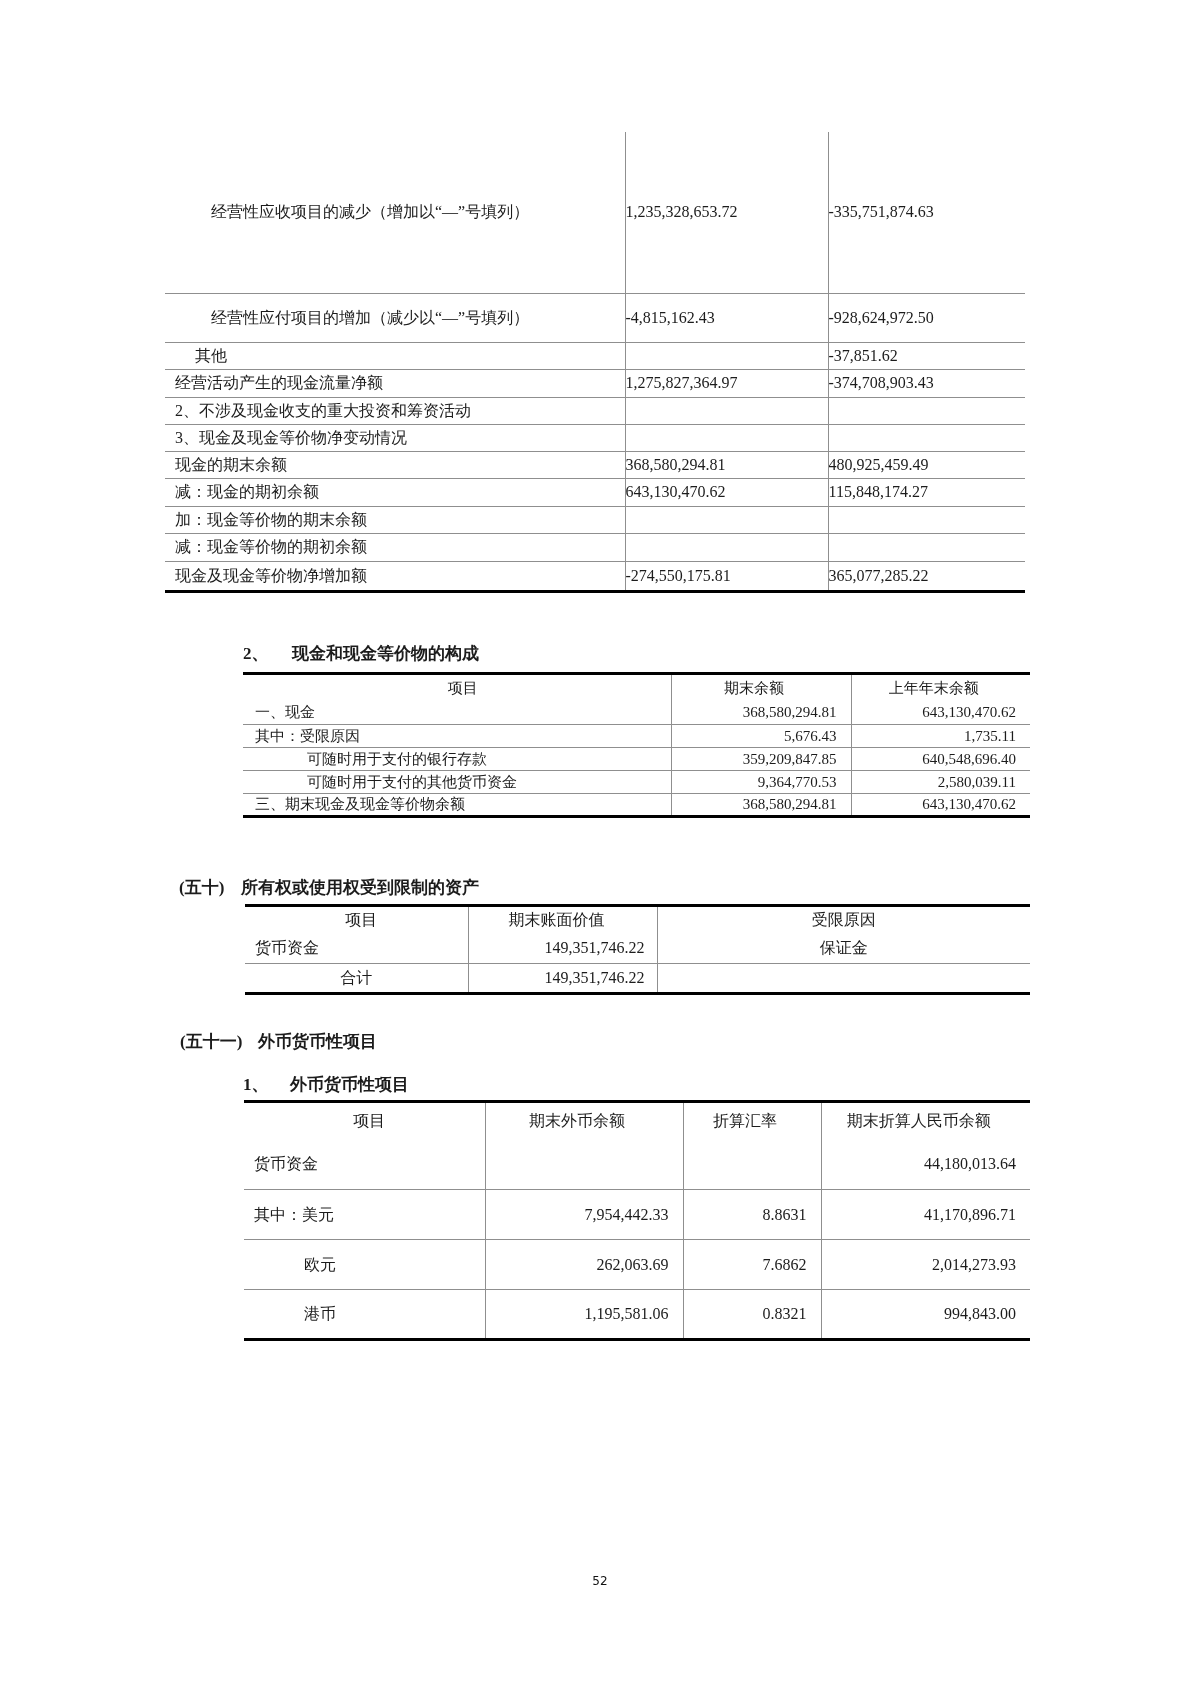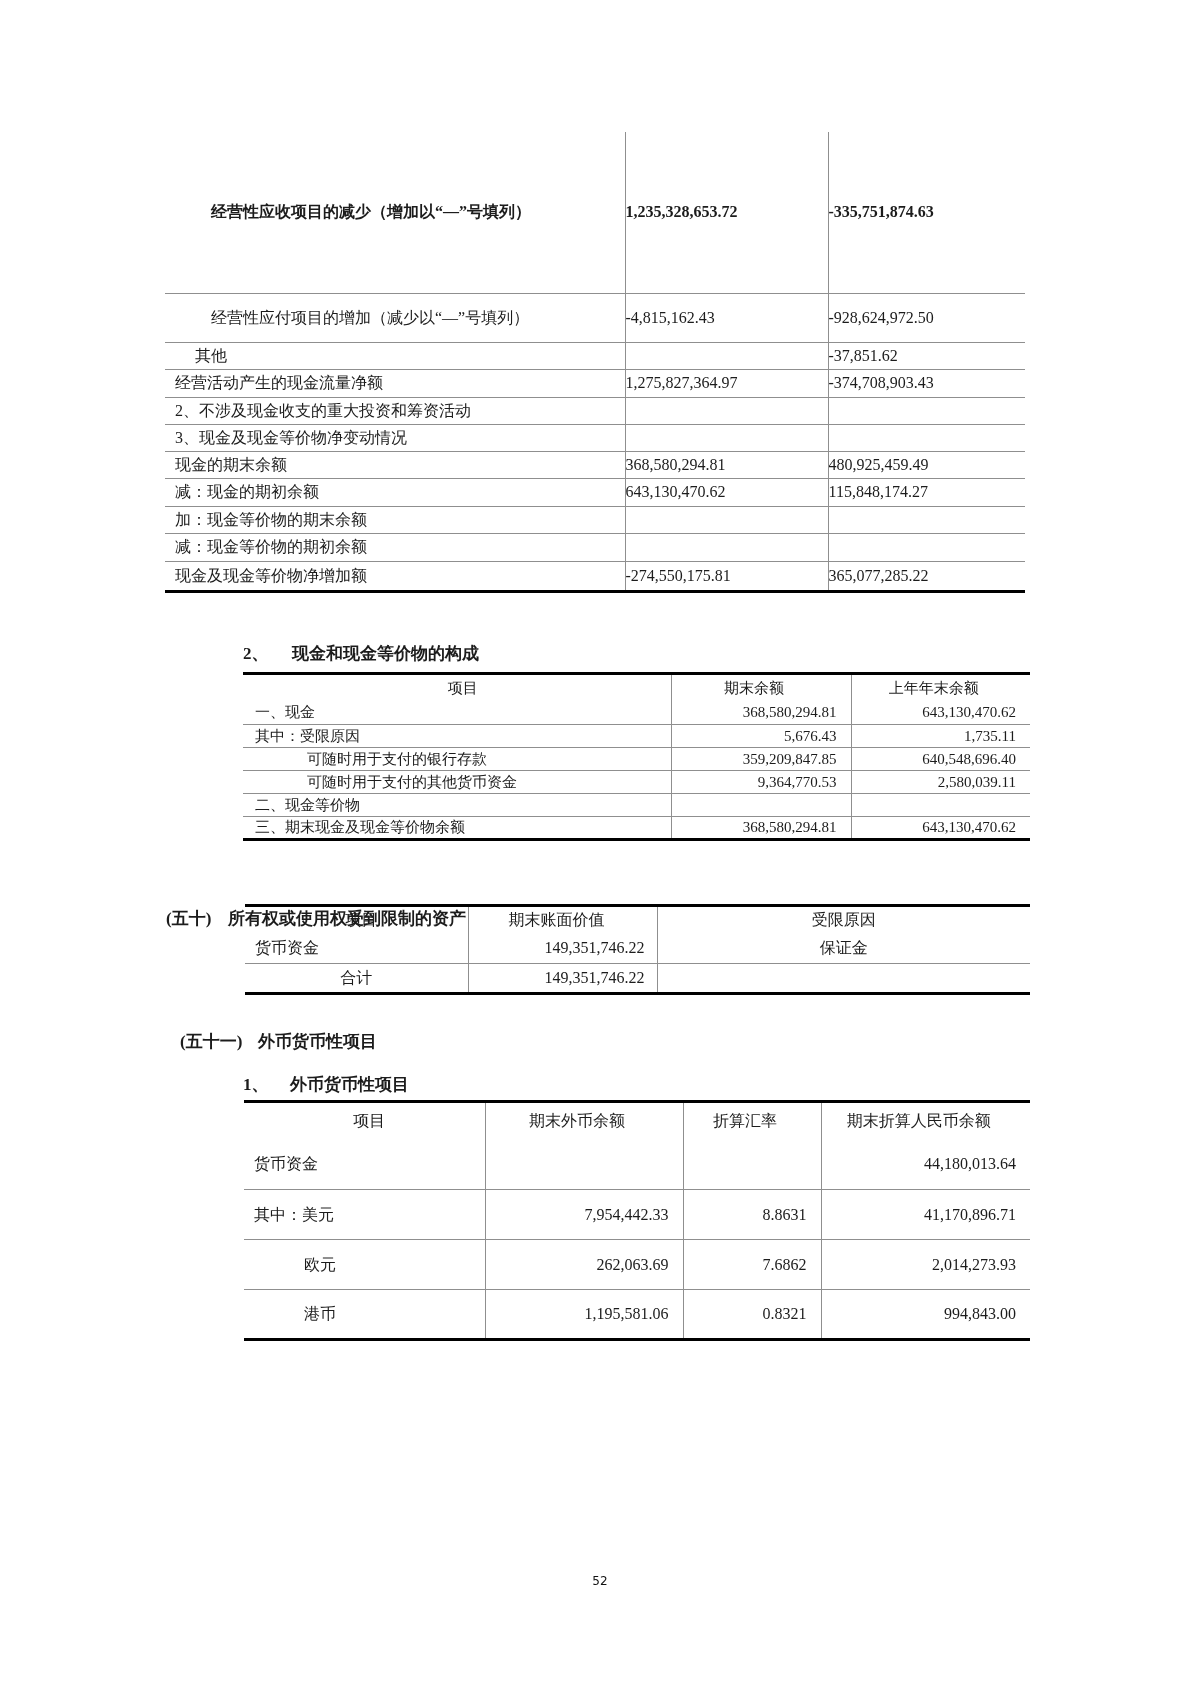--- a/index.html
+++ b/index.html
@@ -15,31 +15,31 @@
   td{vertical-align:middle;font-size:16px;line-height:1.25;overflow:hidden;white-space:nowrap;}
 
   
   .t-flow{position:absolute;left:165px;top:132px;width:860px;border-bottom:3px solid #000;}
   .t-flow td{border-bottom:1px solid #8f8f8f;padding:0;}
   .t-flow td:nth-child(1),.t-flow td:nth-child(2){border-right:1px solid #8f8f8f;}
   .t-flow tr:last-child td{border-bottom:none;}
   .t-flow td:nth-child(1){text-align:left;padding-left:10px;}
   .t-flow td:nth-child(2),.t-flow td:nth-child(3){padding-right:14px;}
   .t-flow tr{height:27px;}
-  .t-flow tr.tall{height:161px;font-weight:bold;}
+  .t-flow tr.tall{height:161px;}
   .t-flow tr.med{height:49px;}
   .t-flow tr.h28{height:28px;}
   .t-flow tr.h30{height:30px;}
   .t-flow tr.in1 td:nth-child(1){padding-left:30px;}
   .t-flow tr.in2 td:nth-child(1){padding-left:46px;}
   .heading{position:absolute;display:flex;font-weight:700;font-size:17px;line-height:26px;white-space:nowrap;}
   .heading .no{display:inline-block;}
   .sec2-head{left:243px;top:641px;}
   .sec2-head .no{width:49px;}
-  .s50-head{left:166px;top:875px;margin-top:31px;}
+  .s50-head{left:179px;top:875px;}
   .s50-head .no{width:62px;}
   .s51-head{left:180px;top:1029px;}
   .s51-head .no{width:78px;}
   .s51-sub{left:243px;top:1072px;}
   .s51-sub .no{width:47px;}
 
   
   .t-comp{position:absolute;left:243px;top:672px;width:787px;border-top:3px solid #000;border-bottom:3px solid #000;}
   .t-comp td{border-bottom:1px solid #8f8f8f;padding:0;font-size:15px;}
   .t-comp td:nth-child(1),.t-comp td:nth-child(2){border-right:1px solid #8f8f8f;}
@@ -184,25 +184,20 @@
           <td>可随时用于支付的银行存款</td>
           <td>359,209,847.85</td>
           <td>640,548,696.40</td>
         </tr>
         <tr class="in1">
           <td>可随时用于支付的其他货币资金</td>
           <td>9,364,770.53</td>
           <td>2,580,039.11</td>
         </tr>
         <tr>
-          <td>二、现金等价物</td>
-          <td></td>
-          <td></td>
-        </tr>
-        <tr>
           <td>三、期末现金及现金等价物余额</td>
           <td>368,580,294.81</td>
           <td>643,130,470.62</td>
         </tr>
       </tbody>
   </table>
 
   <div class="heading s50-head">
     <span class="no">(五十)</span>
     <span>所有权或使用权受到限制的资产</span>

